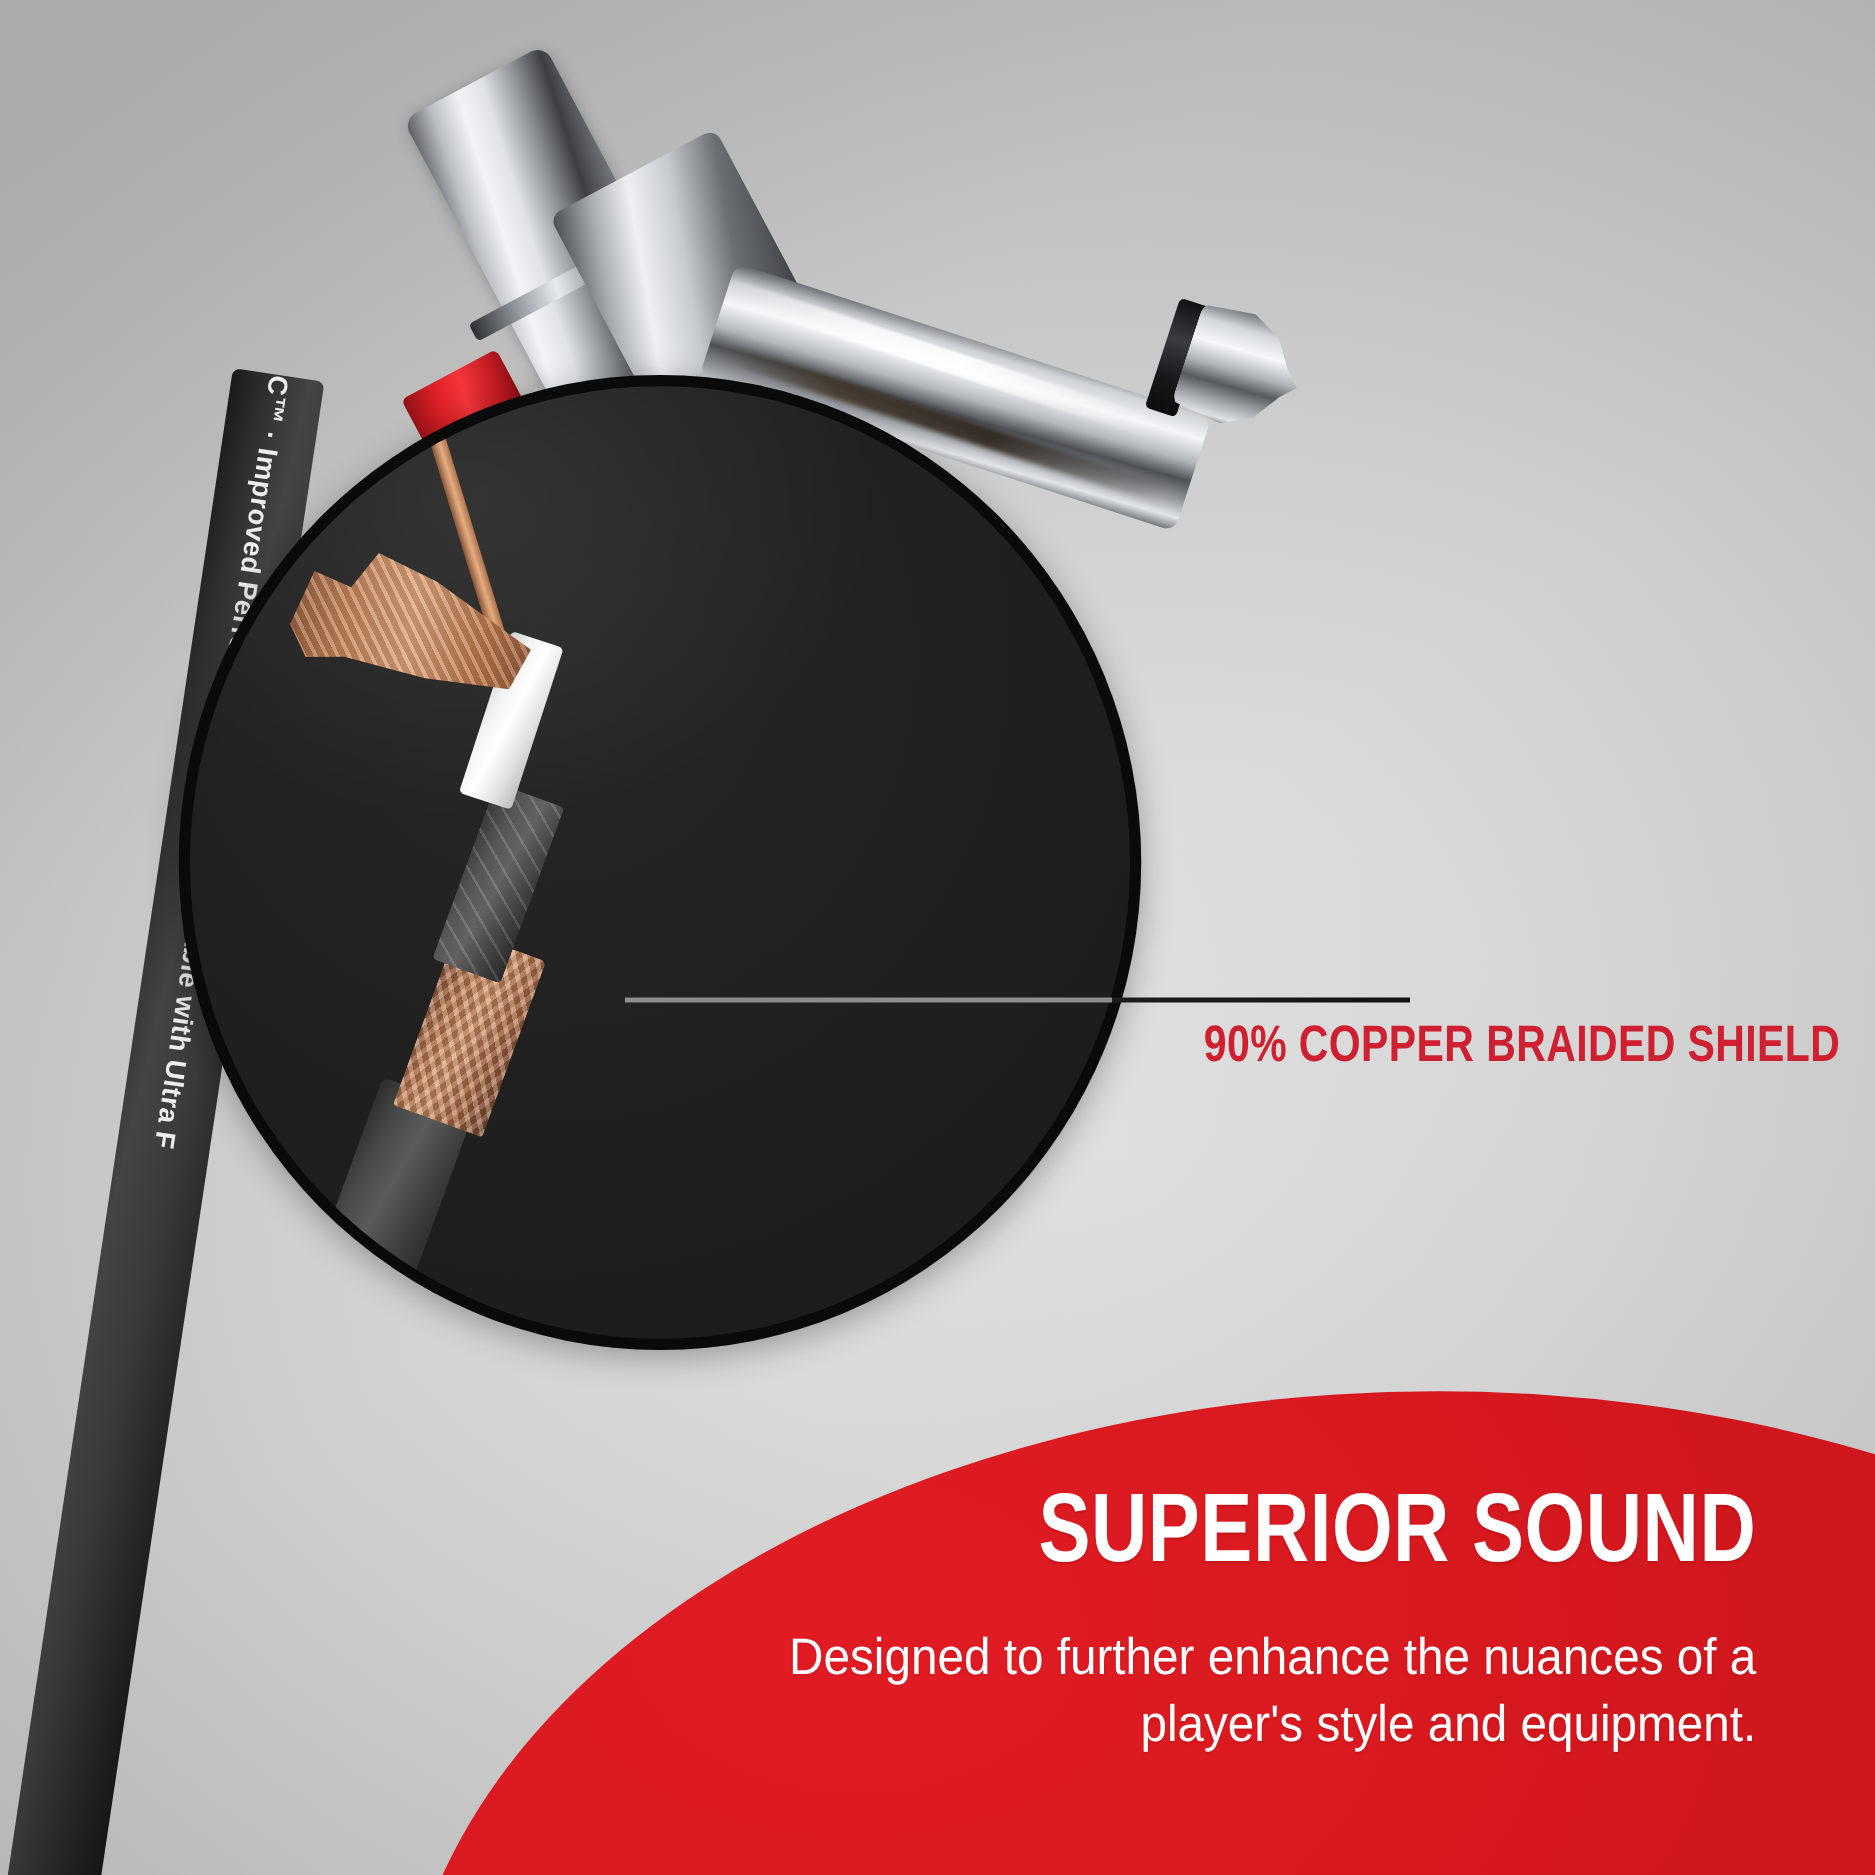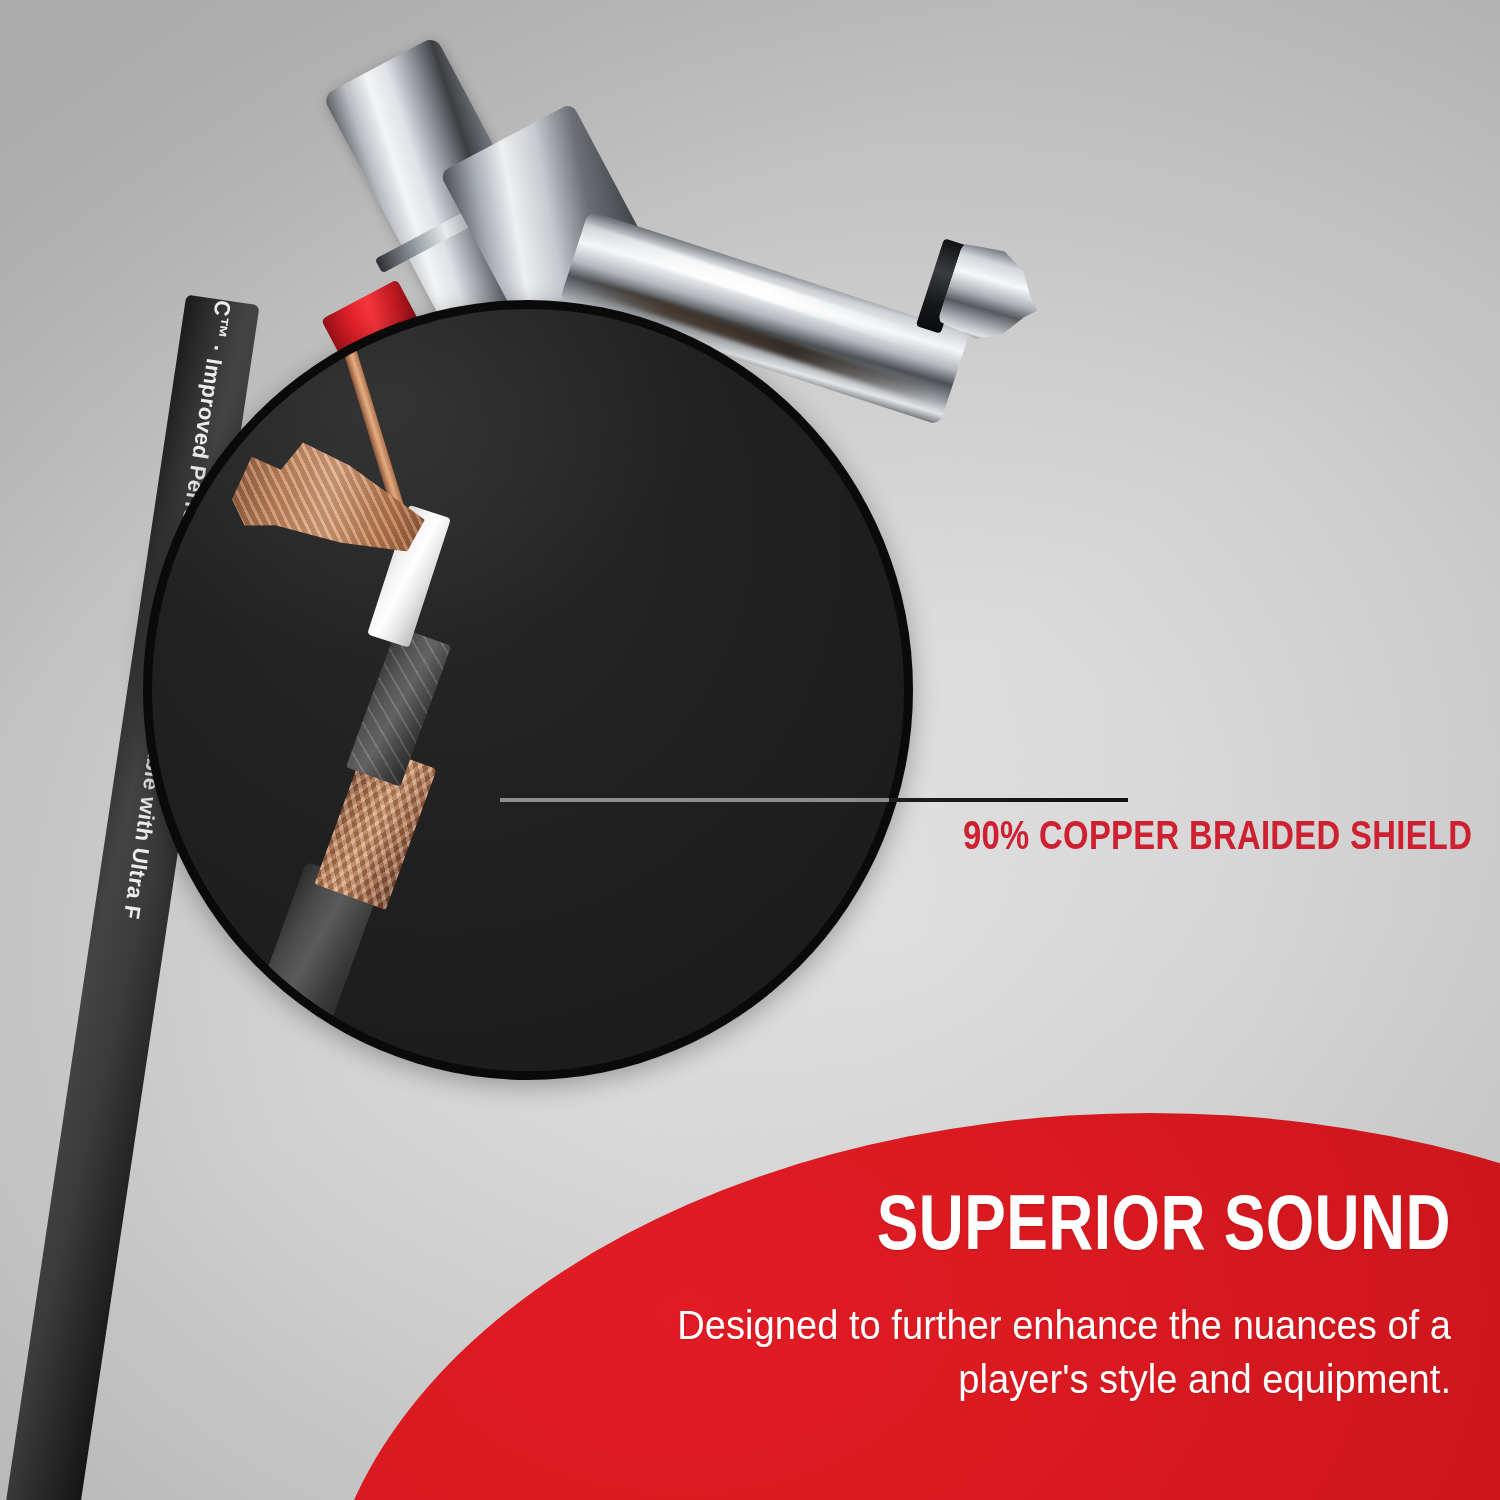--- a/index.html
+++ b/index.html
@@ -27,21 +27,21 @@
     left:320px;top:1113px;
     width:1660px;height:1080px;
     border-radius:50%;
     background:
       radial-gradient(ellipse 1100px 760px at 22% 18%, #e11b24 0%, #da1a20 35%, #d2171e 62%, #c8141c 100%);
     box-shadow:0 0 0 0 rgba(0,0,0,0);
   }
 
   
   .copy{
-    position:absolute;left:491px;top:1185px;width:960px;
+    position:absolute;left:445px;top:1185px;width:960px;
     text-align:right;
     z-index:40;
   }
   .headline{
     color:#ffffff;
     font-size:78px;
     line-height:.96;
     font-weight:bold;
     letter-spacing:.5px;
     transform:scaleX(.80);

